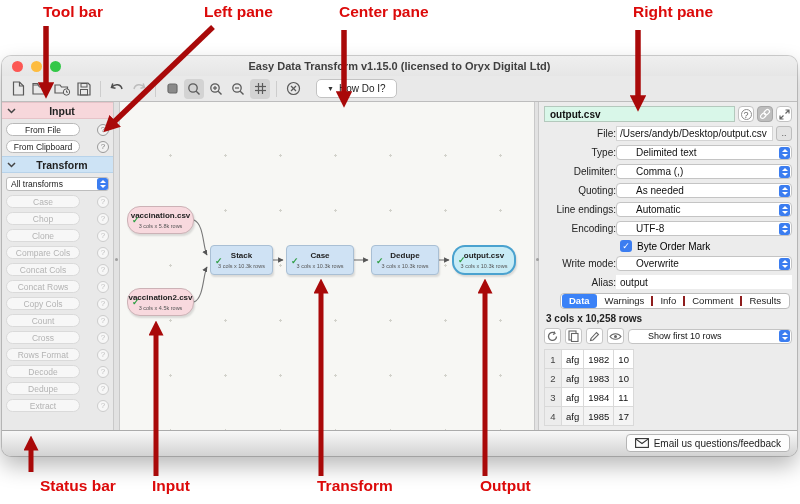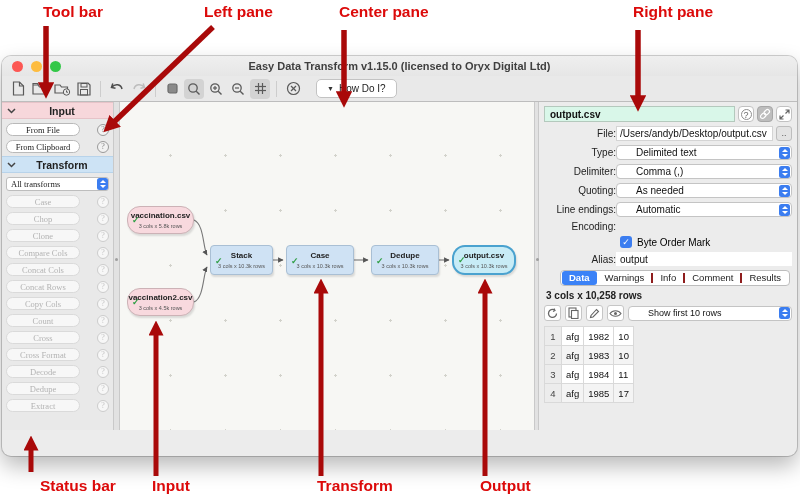--- a/index.html
+++ b/index.html
@@ -28,21 +28,21 @@
   .caret { font-size:7px; color:#333; }
 
   .main { position:relative; display:flex; height:328px; }
 
   
   .leftpane { width:112px; background:#e9e9e9; border-right:1px solid #c9c9c9; overflow:hidden; }
   .sechdr { height:17px; display:flex; align-items:center; font-size:10.5px; font-weight:bold; color:#222; padding:0 5px; }
   .sechdr.input { background:#f7d7db; border-top:1px solid #e6c3c8; border-bottom:1px solid #e6c3c8; }
   .sechdr.transform { background:#cde3f5; border-top:1px solid #b8d3ea; border-bottom:1px solid #b8d3ea; margin-top:3px; }
   .sechdr .hlabel { flex:1; text-align:center; }
-  .lp-row { display:flex; align-items:center; margin:4px 4px 0 4px; gap:17px;font-family:Liberation Serif, serif; }
+  .lp-row { display:flex; align-items:center; margin:4px 4px 0 4px; gap:17px; }
   .lp-btn { flex:1; height:13px; line-height:12px; text-align:center; font-size:8.5px; color:#222;
             background:#fff; border:1px solid #b9b9b9; border-radius:7px; }
   .lp-btn.disabled { color:#b3b3b3; background:#f7f7f7; border-color:#dadada; }
   .qm { width:12px; height:12px; border-radius:50%; border:1px solid #9a9a9a; color:#7d7d7d;
         font-size:8px; line-height:10px; text-align:center; flex:0 0 auto; background:#f2f2f2; }
   .qm.dim { border-color:#cccccc; color:#c2c2c2; background:#f7f7f7; }
   .lp-select { flex:1; height:14px; background:#fff; border:1px solid #bdbdbd; border-radius:3px;
                display:flex; align-items:center; font-size:8.5px; color:#222; padding-left:4px; }
   .stepper { margin-left:auto; width:11px; height:12px; border-radius:2.5px; background:#3b7df0; position:relative; flex:0 0 auto; }
   .stepper:before { content:""; position:absolute; left:2.5px; top:2px; border-left:3px solid transparent; border-right:3px solid transparent; border-bottom:3.5px solid #fff; }
@@ -297,21 +297,21 @@
           </div>
         <div class="lp-row">
             <div class="lp-btn disabled">Count</div>
             <div class="qm dim">?</div>
           </div>
         <div class="lp-row">
             <div class="lp-btn disabled">Cross</div>
             <div class="qm dim">?</div>
           </div>
         <div class="lp-row">
-            <div class="lp-btn disabled">Cross Format</div>
+            <div class="lp-btn disabled">Rows Format</div>
             <div class="qm dim">?</div>
           </div>
         <div class="lp-row">
             <div class="lp-btn disabled">Decode</div>
             <div class="qm dim">?</div>
           </div>
         <div class="lp-row">
             <div class="lp-btn disabled">Dedupe</div>
             <div class="qm dim">?</div>
           </div>
@@ -426,27 +426,38 @@
         </div>
         <div class="rp-row">
           <div class="rp-label">Line endings:</div>
           <div class="rp-select">
             <span>Automatic</span>
             <span class="stepper" style="margin-left:auto;"></span>
           </div>
         </div>
         <div class="rp-row">
           <div class="rp-label">Encoding:</div>
+          <div class="rp-select">
+            <span>UTF-8</span>
+            <span class="stepper" style="margin-left:auto;"></span>
+          </div>
         </div>
 
         <div class="rp-row" style="margin-left:76px;">
           <div class="cb">✓</div>
           <div>Byte Order Mark</div>
         </div>
 
+        <div class="rp-row">
+          <div class="rp-label">Write mode:</div>
+          <div class="rp-select">
+            <span>Overwrite</span>
+            <span class="stepper" style="margin-left:auto;"></span>
+          </div>
+        </div>
 
         <div class="rp-row">
           <div class="rp-label">Alias:</div>
           <div class="aliasfield">output</div>
         </div>
 
         <div class="tabs">
           <div class="tab active">Data</div>
           <div class="tab">Warnings</div>
           <div class="tabsep"></div>
@@ -513,14 +524,23 @@
             <td class="rn">4</td>
             <td>afg</td>
             <td>1985</td>
             <td>17</td>
           </tr>
         </tbody>
           </table>
       </div>
     </div>
 
+    <div class="statusbar">
+      <div class="emailbtn">
+        <svg class="icon" width="14" height="10" viewBox="0 0 14 10">
+          <rect x="0.6" y="0.6" width="12.8" height="8.8" fill="none" stroke="#333" stroke-width="1.1"></rect>
+          <path d="M0.6,0.9 L7,5.5 L13.4,0.9" fill="none" stroke="#333" stroke-width="1.1"></path>
+        </svg>
+        <span>Email us questions/feedback</span>
+      </div>
+    </div>
   </div>
 </div>
 
 </body></html>

